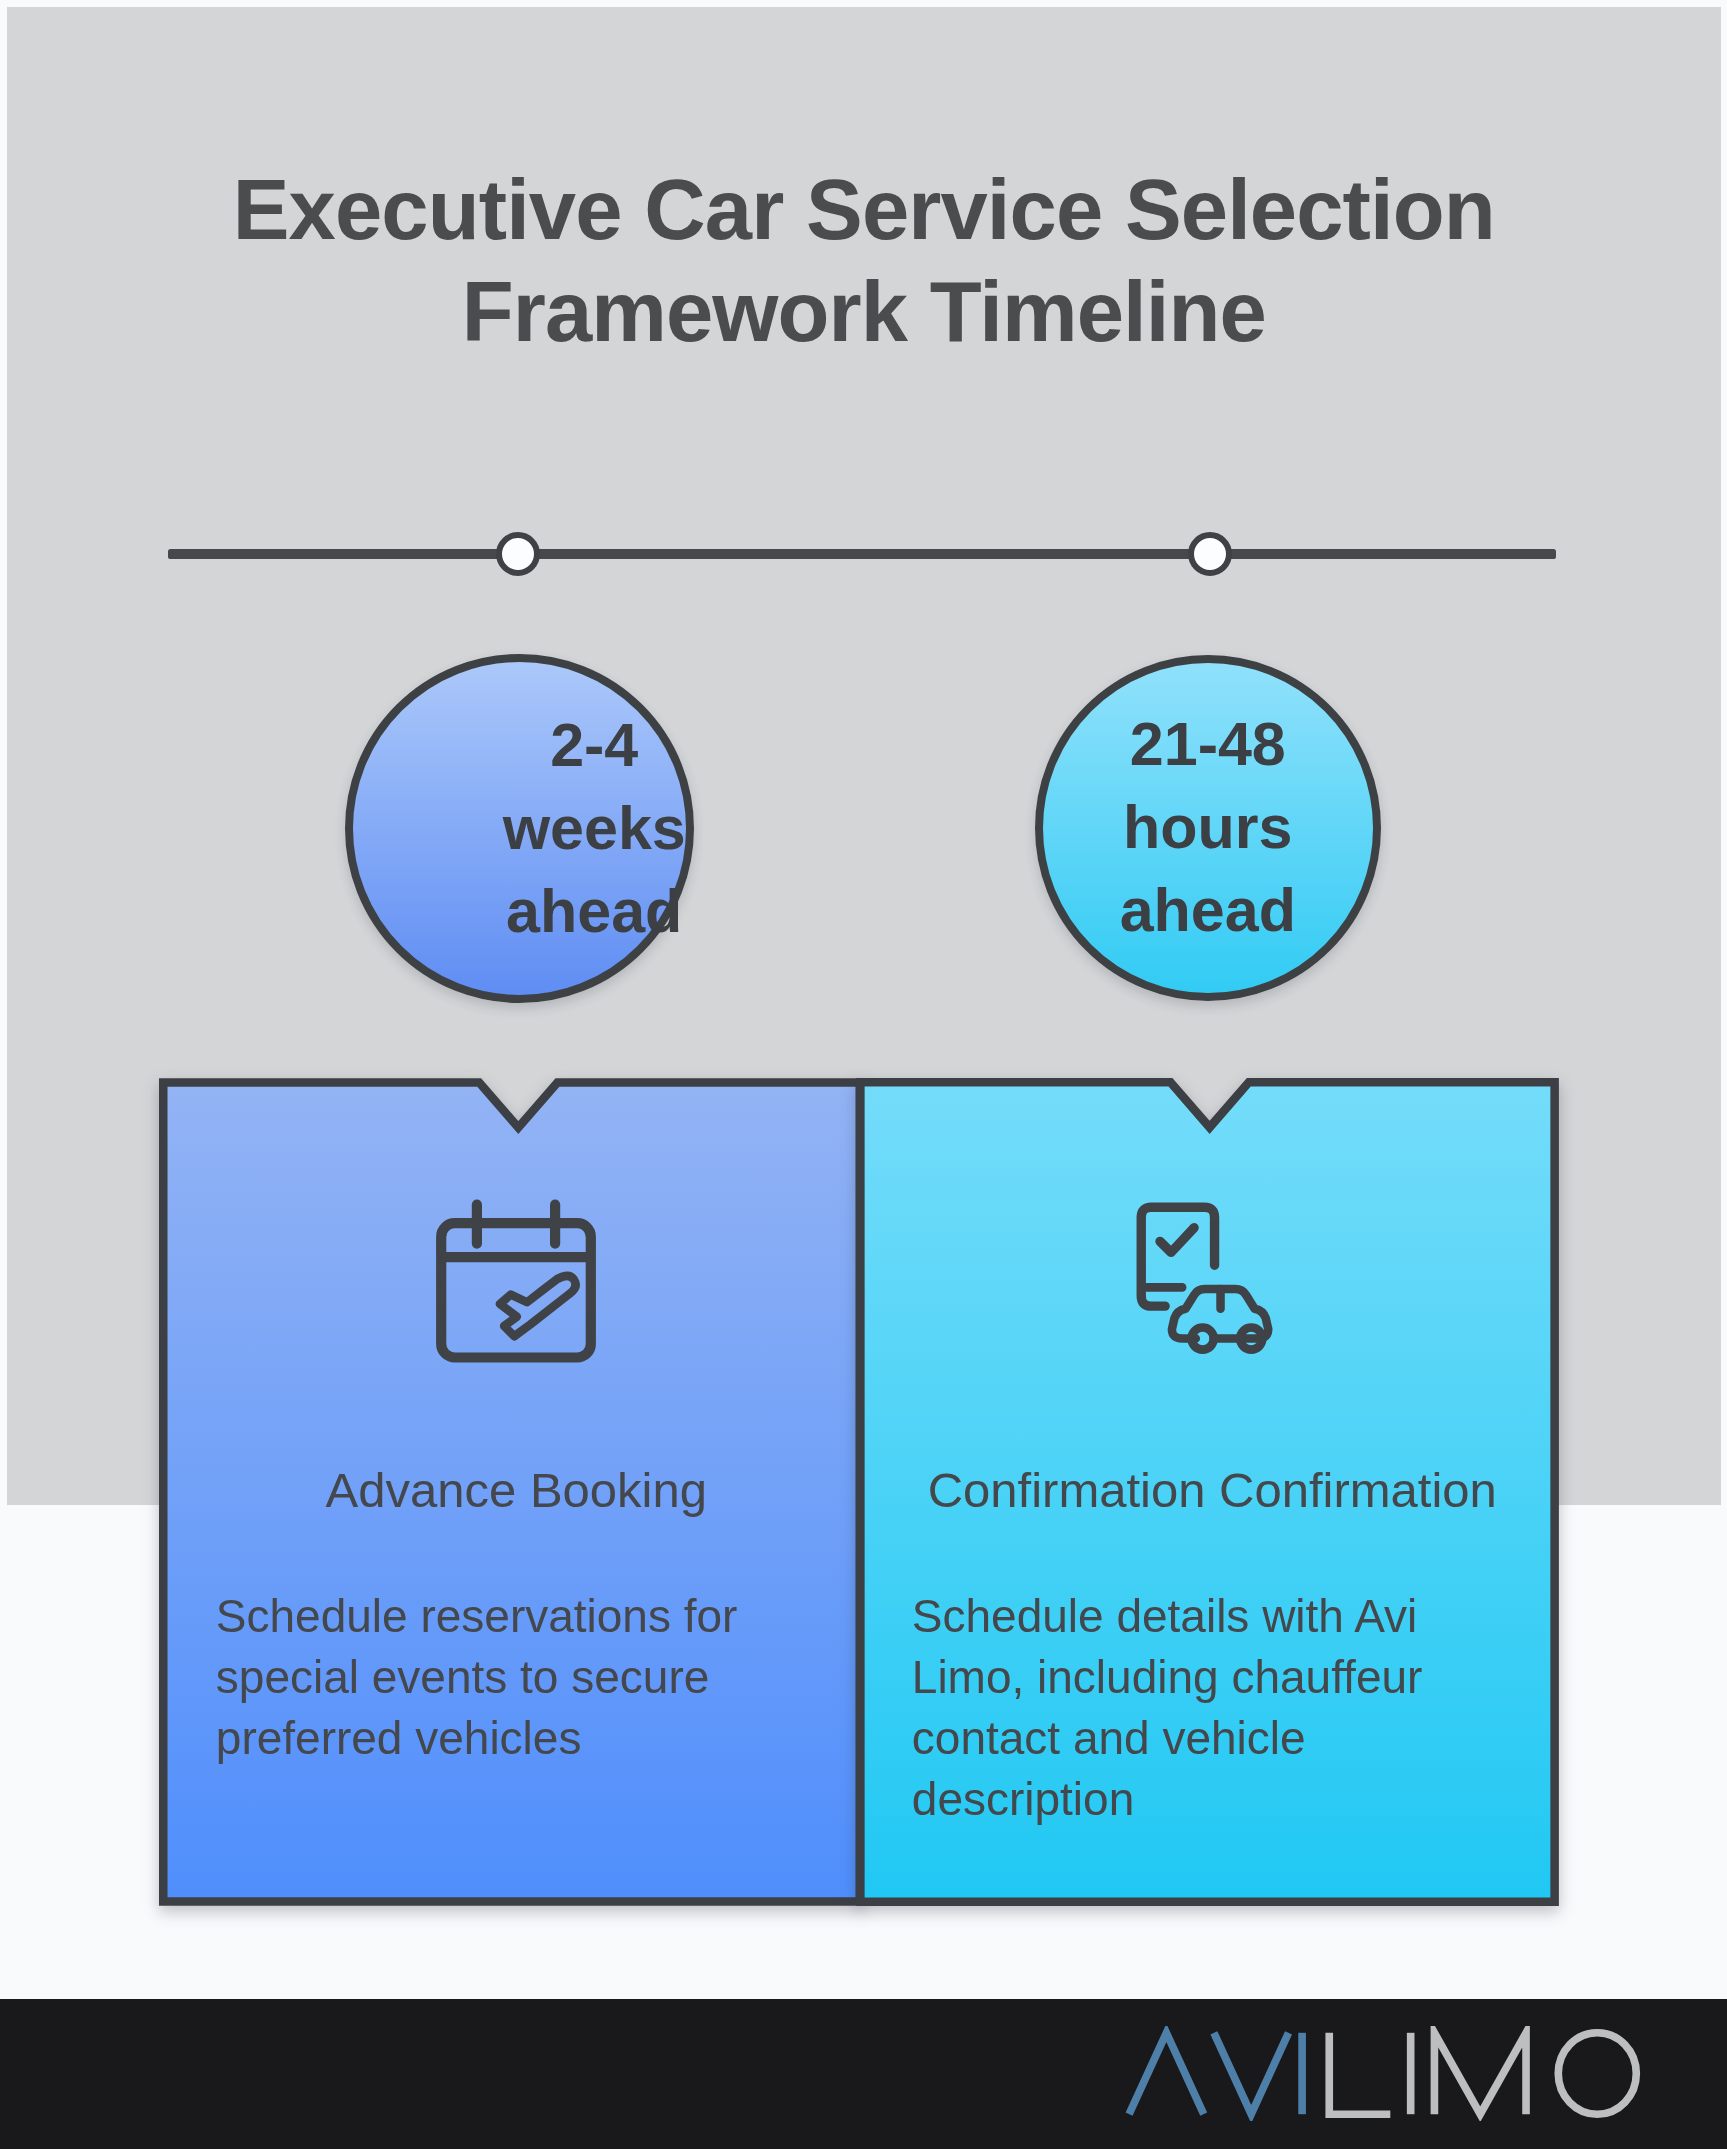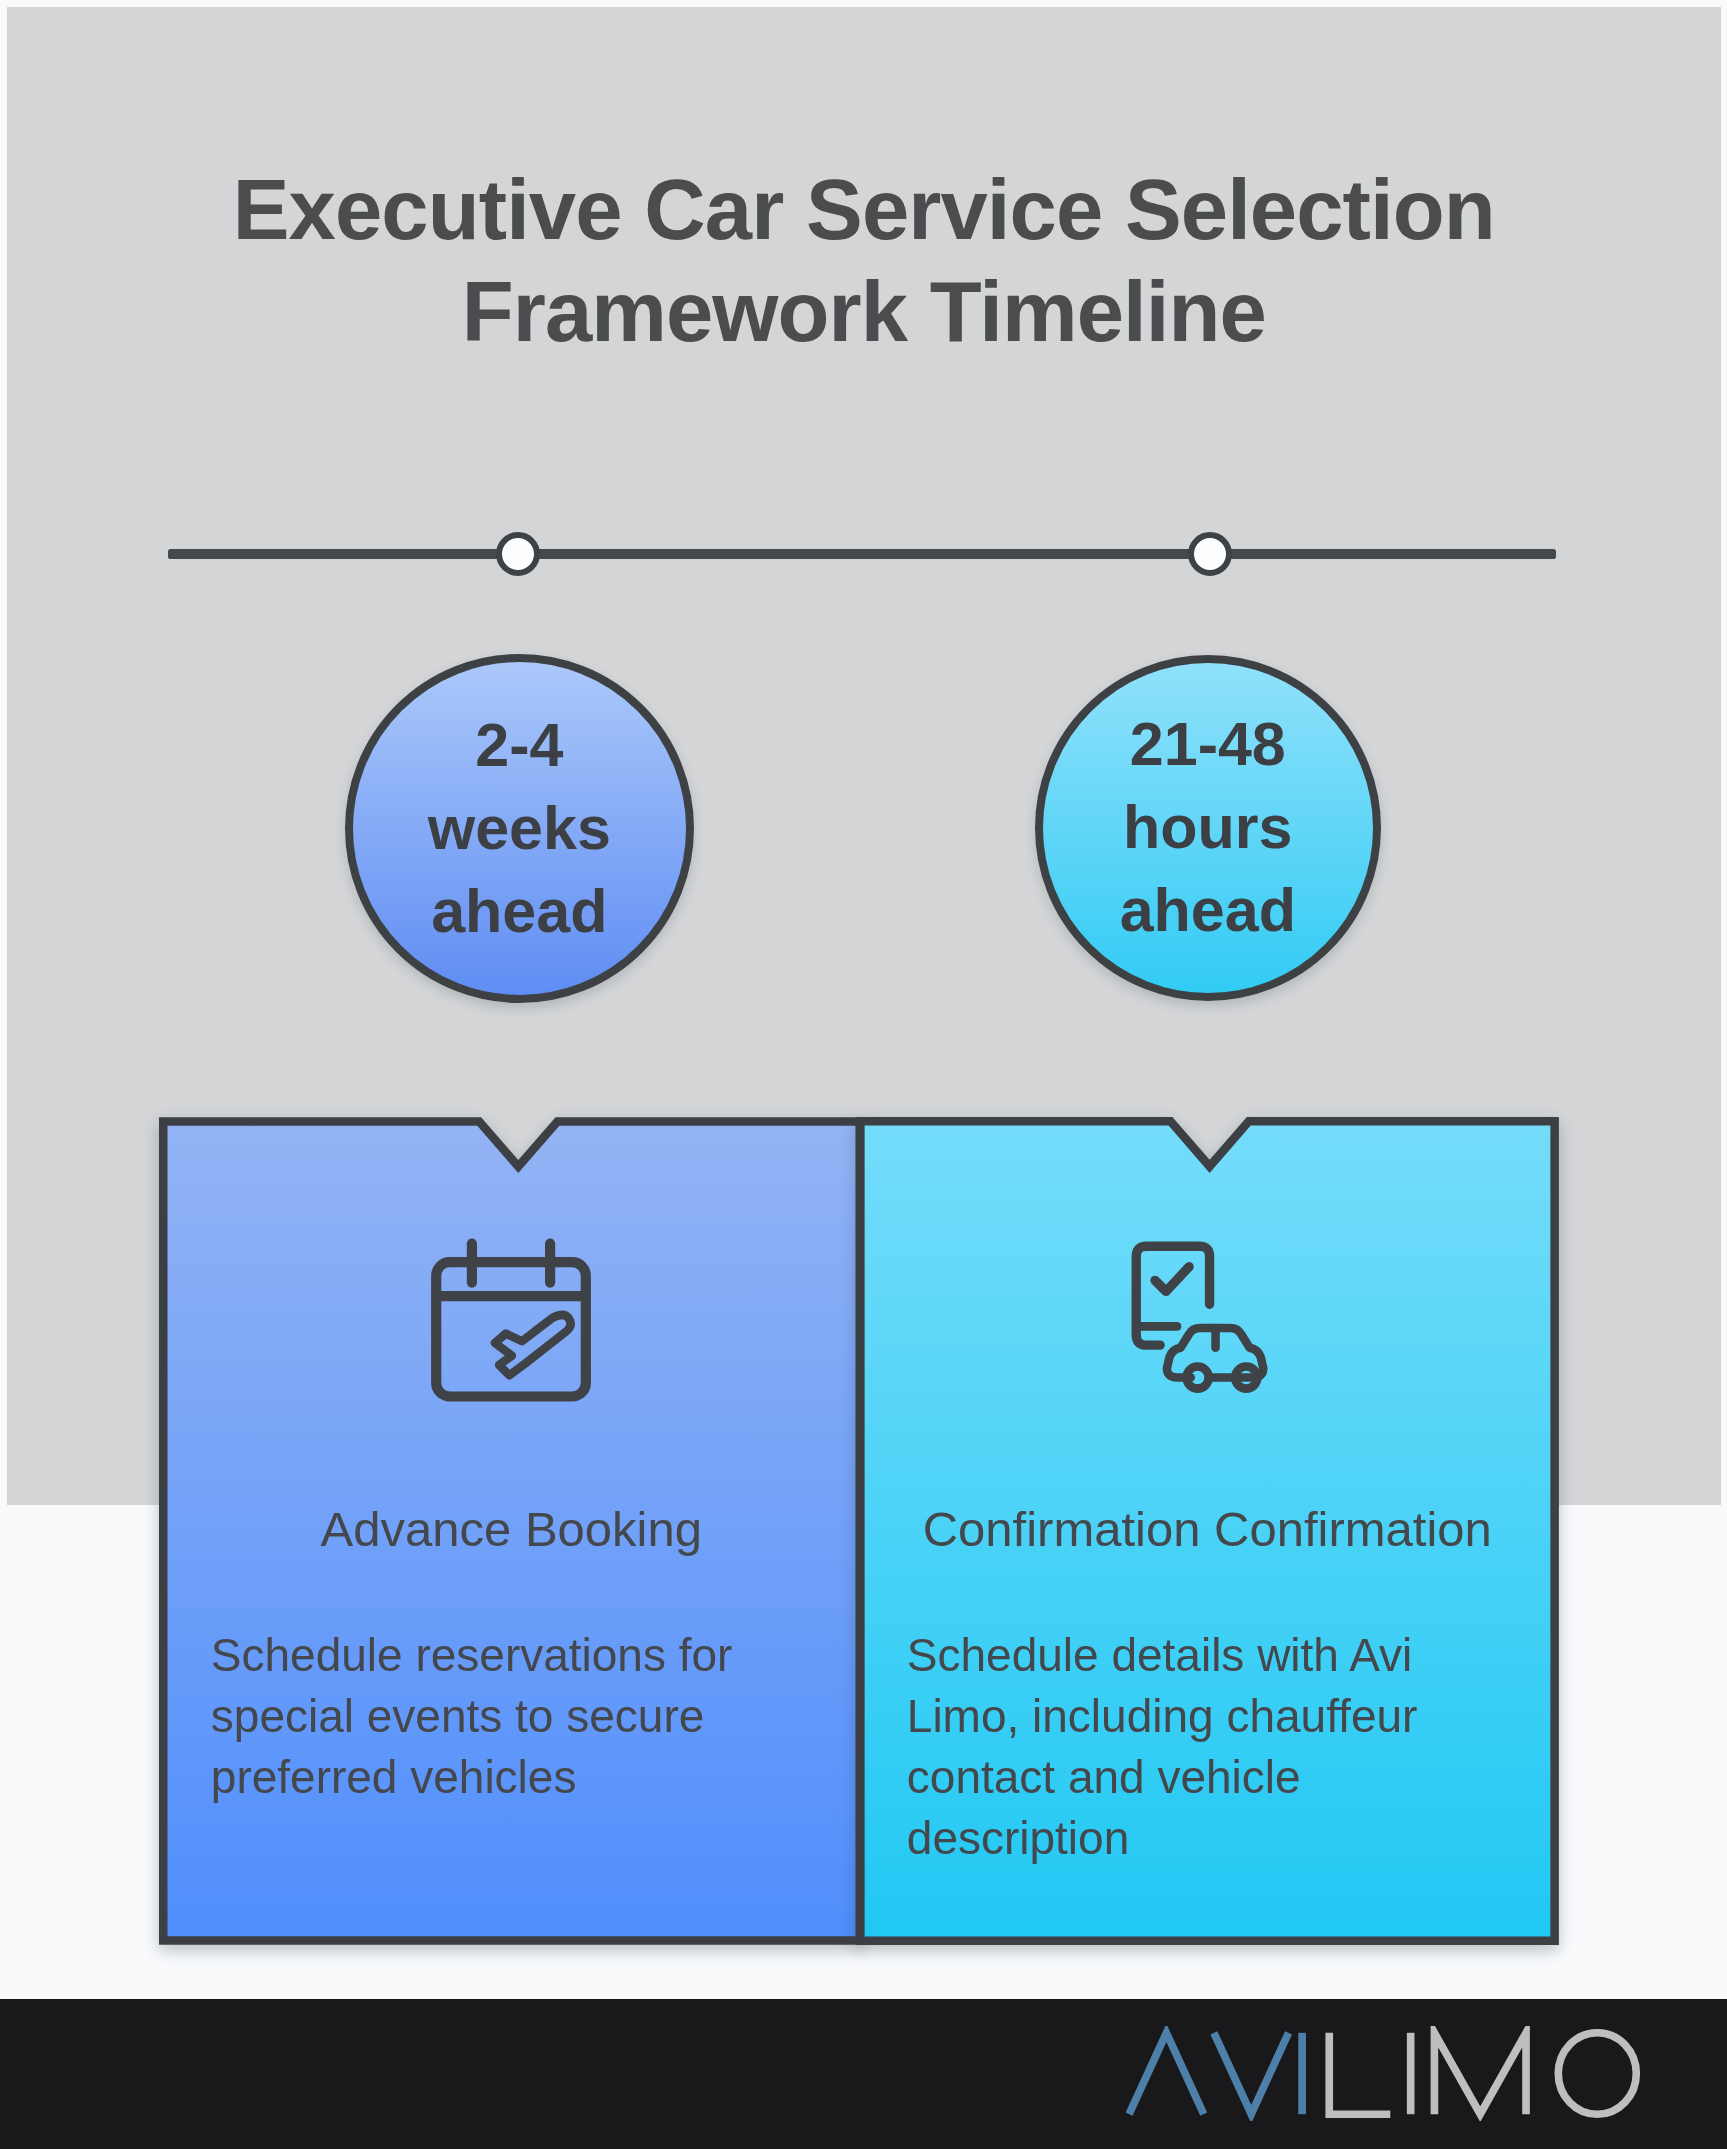--- a/index.html
+++ b/index.html
@@ -31,24 +31,24 @@
   .dot-1{left:489px;}
   .dot-2{left:1181px;}
   .stage-badge{
     position:absolute;width:349px;height:349px;box-sizing:border-box;
     border:8.5px solid #3e4144;border-radius:50%;
     display:flex;align-items:center;justify-content:center;text-align:center;
     font-size:61px;font-weight:bold;line-height:83px;color:#3c4044;
     white-space:pre-line;
     box-shadow:0 5.1px 12px rgba(40,45,60,.18);
   }
-  .badge-1{left:338px;top:647px;}
+  .badge-1{left:338px;top:647px;justify-content:flex-end;}
   .badge-2{left:1028px;top:648px;width:346px;height:346px;}
   .stage-card{
-    position:absolute;top:1110px;height:828px;
+    position:absolute;top:1071px;height:828px;padding-left:10px;
   }
   .card-1{left:152px;width:705px;}
   .card-2{left:849px;width:703px;}
   .card-shape{position:absolute;left:0;top:0;
     filter:drop-shadow(0 6px 7.7px rgba(40,45,60,.28));}
   .card-icon{
     position:absolute;left:50%;transform:translateX(-50%);
   }
   .card-title{
     position:absolute;top:382px;left:0;right:0;text-align:center;

